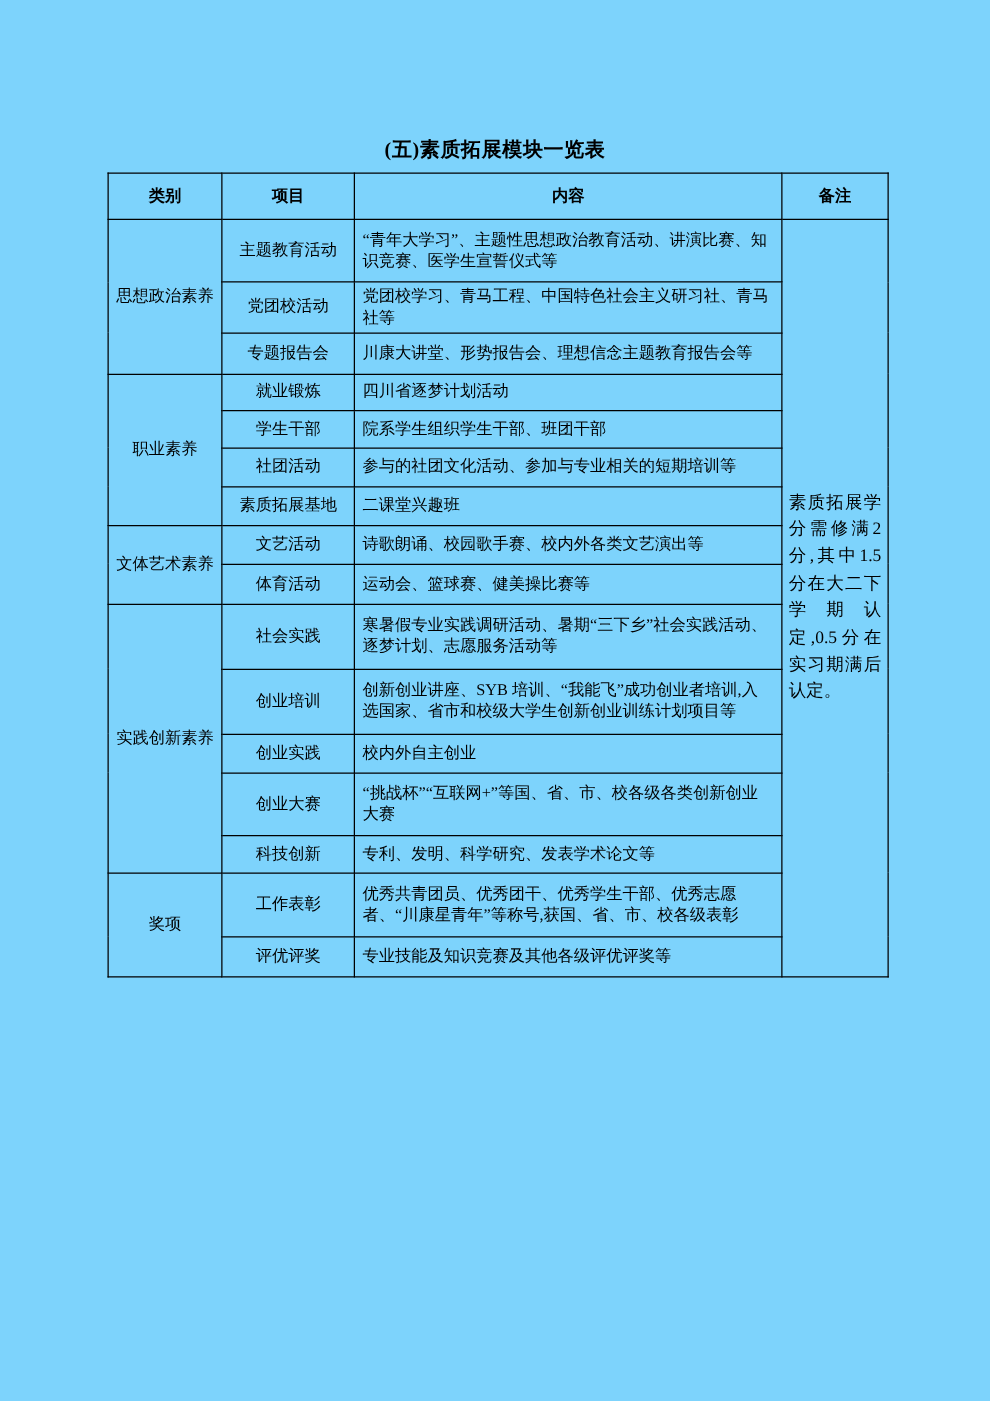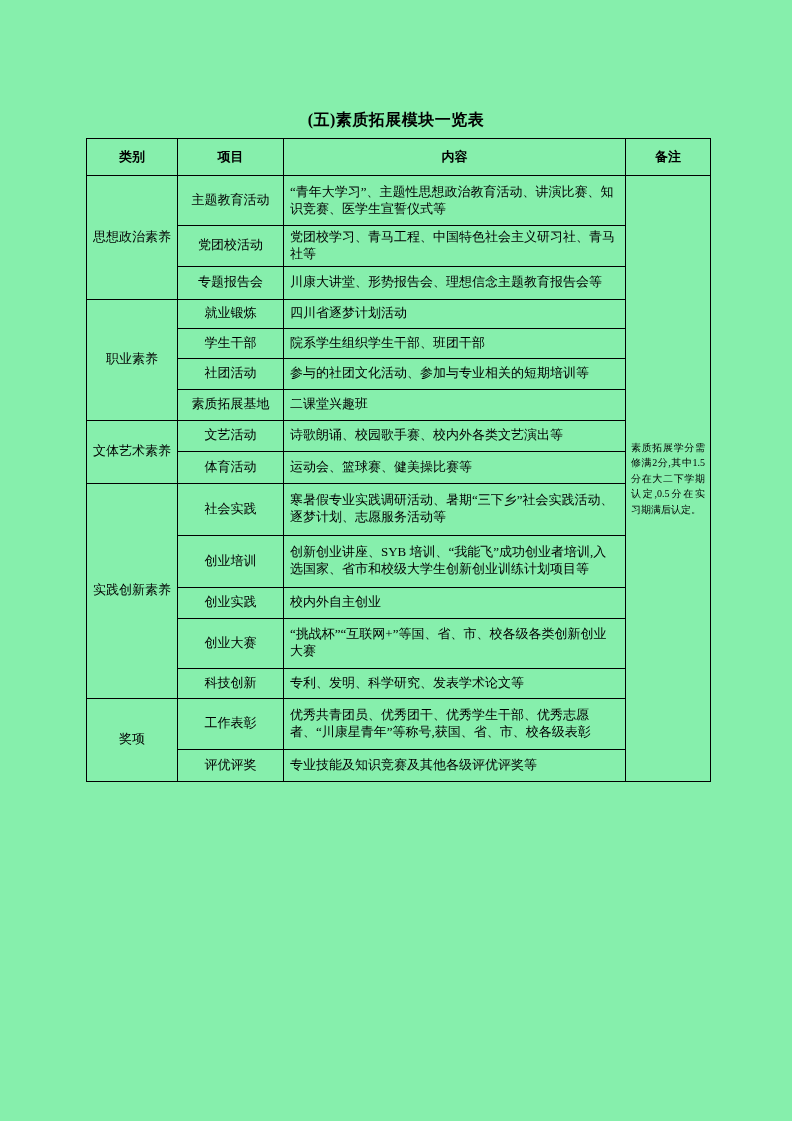--- a/index.html
+++ b/index.html
@@ -1,20 +1,20 @@
 <!DOCTYPE html>
 <html><head>
 <meta charset="utf-8">
 <style>
   html, body { margin: 0; padding: 0; background: #ffffff; }
   .page {
     position: relative;
     width: 792px;
     height: 1121px;
-    background: #86efac;
+    background: #7dd3fc;
     color: #000000;
     font-family: "Liberation Serif", "DejaVu Serif", serif;
     overflow: hidden;
   }
   .doc-title {
     margin: 0;
     padding-top: 110px;
     padding-bottom: 7px;
     text-align: center;
     font-size: 16px;
@@ -52,21 +52,21 @@
     padding: 3px 6px;
   }
   td.remark-cell {
     vertical-align: middle;
     padding: 3px 5px;
   }
   .remark-text {
     text-align: justify;
     text-justify: inter-character;
     line-height: 1.55;
-    font-size: 10px;
+    font-size: 14px;
   }
   .page-number {
     position: absolute;
     left: 0;
     top: 1036px;
     width: 100%;
     text-align: center;
     font-size: 12px;
     color: #1a1a1a;
   }

